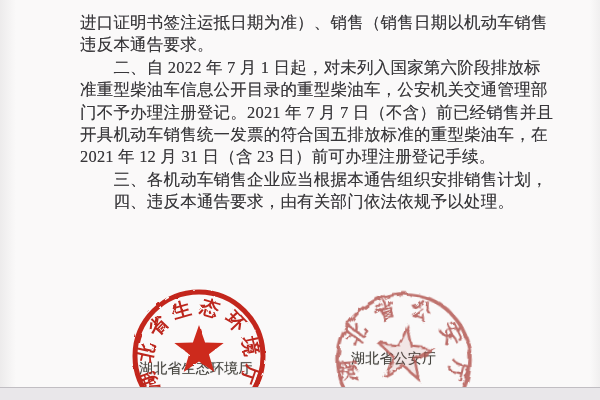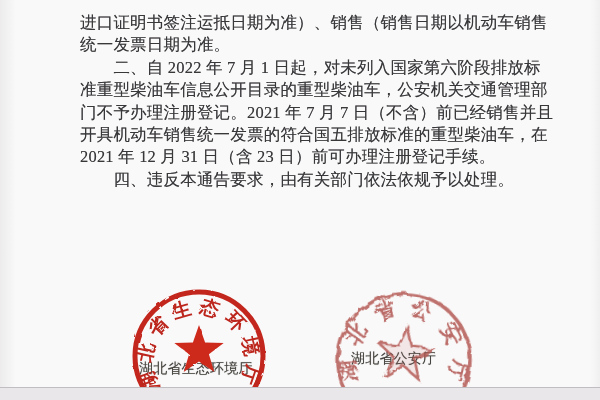--- a/index.html
+++ b/index.html
@@ -46,26 +46,27 @@
 </head>
 <body>
 
 <div class="stage">
 
   <div class="edge-shade-left"></div>
   <div class="edge-shade-right"></div>
 
   <div class="doc-text">
     <div class="line">进口证明书签注运抵日期为准）、销售（销售日期以机动车销售</div>
-    <div class="line">统一发票日期为准。</div>
+    <div class="line">违反本通告要求。</div>
     <div class="line">　　二、自 2022 年 7 月 1 日起，对未列入国家第六阶段排放标</div>
     <div class="line">准重型柴油车信息公开目录的重型柴油车，公安机关交通管理部</div>
     <div class="line">门不予办理注册登记。2021 年 7 月 7 日（不含）前已经销售并且</div>
     <div class="line">开具机动车销售统一发票的符合国五排放标准的重型柴油车，在</div>
     <div class="line">2021 年 12 月 31 日（含 23 日）前可办理注册登记手续。</div>
+    <div class="line">　　三、各机动车销售企业应当根据本通告组织安排销售计划，</div>
     <div class="line">　　四、违反本通告要求，由有关部门依法依规予以处理。</div>
   </div>
 
   <div class="caption caption-left">湖北省生态环境厅</div>
   <div class="caption caption-right">湖北省公安厅</div>
 
   <svg class="seal seal-left" width="140" height="140" viewBox="0 0 140 140">
     <defs>
       <filter id="roughL" x="-10%" y="-10%" width="120%" height="120%">
         <feTurbulence type="fractalNoise" baseFrequency="0.12" numOctaves="2" result="n"></feTurbulence>

